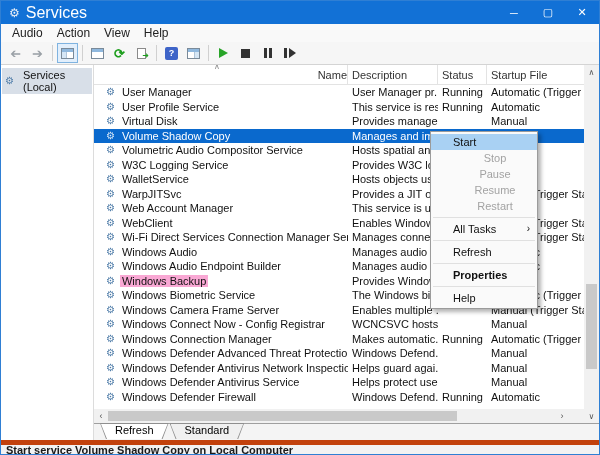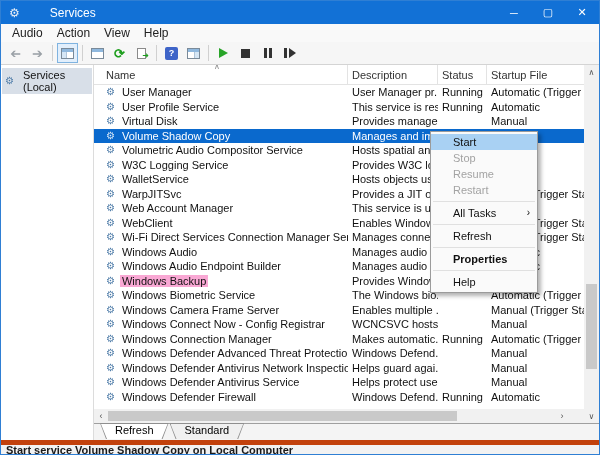--- a/index.html
+++ b/index.html
@@ -2,21 +2,21 @@
 <html><head>
 <meta charset="utf-8">
 <style>
   * { box-sizing: border-box; margin: 0; padding: 0; }
   html,body { width:600px; height:455px; font-family:"Liberation Sans", sans-serif; background:#fff; }
   .window { position:relative; width:600px; height:455px; border:1px solid #2f7fd4; display:flex; flex-direction:column; background:#fff; overflow:hidden; }
 
   
   .titlebar { height:23px; background:#1271d6; display:flex; align-items:center; color:#fff; flex:0 0 auto; }
   .title-icon { margin:0 6px 0 8px; font-size:12px; line-height:1; color:#e8eef6; }
-  .title-text { font-size:12px;margin-left:24px; }
+  .title-text { font-size:16px; }
   .win-controls { margin-left:auto; display:flex; height:100%; }
   .ctrl { width:34px; height:100%; display:flex; align-items:center; justify-content:center; font-size:11px; cursor:default; }
 
   
   .menubar { height:18px; background:#f9f9f9; display:flex; align-items:center; padding-left:4px; flex:0 0 auto; }
   .menu-item { padding:0 7px; font-size:12px; color:#222; }
 
   
   .toolbar { height:23px; background:#f6f6f6; border-bottom:1px solid #d4d4d4; display:flex; align-items:center; padding:0 4px; gap:1px; flex:0 0 auto; }
   .tb-sep { width:1px; height:16px; background:#d0d0d0; margin:0 3px; }
@@ -44,21 +44,21 @@
   .main { flex:1 1 auto; display:flex; min-height:0; background:#fff; }
   .sidebar { width:93px; border-right:1px solid #dcdcdc; padding-top:2px; flex:0 0 auto; }
   .side-item { display:flex; align-items:center; gap:4px; background:#d8dfe8; margin:1px 1px; padding:1px 3px; font-size:11px; color:#111; }
   .side-item .gear { font-size:10px; color:#4d7ba8; line-height:1; }
   .rightpane { flex:1 1 auto; display:flex; flex-direction:column; min-width:0; }
   .content-top { flex:1 1 auto; display:flex; min-height:0; }
   .list-region { flex:1 1 auto; display:flex; flex-direction:column; min-width:0; }
 
   .list-header { display:flex; height:20px; font-size:11px; color:#333; border-bottom:1px solid #e3e3e3; background:#fff; flex:0 0 auto; }
   .hc { border-right:1px solid #e3e3e3; height:100%; display:flex; align-items:center; padding-left:4px; overflow:hidden; white-space:nowrap; }
-  .hc-name { width:254px; padding-left:12px; position:relative; }
+  .hc-name { width:254px; padding-left:12px; position:relative;justify-content:flex-end; }
   .hc-desc { width:90px; } .hc-status { width:49px; } .hc-startup { flex:1; border-right:none; }
   .sort-glyph { position:absolute; left:120px; top:-3px; font-size:8px; color:#888; }
 
   .rows { flex:1 1 auto; overflow:hidden; font-size:11px; color:#111; }
   .row { display:flex; height:14.5px; align-items:center; white-space:nowrap; }
   .cell { overflow:hidden; padding-left:4px; }
   .c-name { width:254px; display:flex; align-items:center; padding-left:12px; flex:0 0 auto; }
   .gear { font-size:10px; color:#4d7ba8; margin-right:5px; line-height:1; }
   .name-text { padding:0 2px; }
   .c-desc { width:90px; flex:0 0 auto; } .c-status { width:49px; flex:0 0 auto; } .c-startup { flex:1 1 auto; }
@@ -86,21 +86,21 @@
   .tab.back-tab .face { background:#f0f0f0; }
   .tab .lbl { position:relative; z-index:1; }
 
   
   .statusbar { height:14px; background:#f2f2f2; border-top:5px solid #c2410c; display:flex; align-items:center; padding-left:5px; font-size:11px; color:#1a1a1a; flex:0 0 auto;font-weight:bold; }
 
   
   .context-menu { position:absolute; left:429px; top:130px; width:108px; background:#fafafa; border:1px solid #9b9b9b; box-shadow:3px 3px 4px rgba(0,0,0,0.3); padding:2px 0; z-index:50; font-size:11px; }
   .mi { height:16px; line-height:16px; padding-left:22px; position:relative; color:#111; white-space:nowrap; }
   .mi.highlighted { background:#a9d1f3; }
-  .mi.disabled { color:#a3a3a3; }
+  .mi.disabled { color:#a3a3a3;text-align:center; }
   .mi.bold { font-weight:bold; }
   .mi .sub { position:absolute; right:7px; top:0; font-size:10px; }
   .msep { height:1px; background:#e0e0e0; margin:3px 2px; }
 </style>
 </head>
 <body>
 
 <div class="window">
 
   <div class="titlebar">
@@ -430,20 +430,21 @@
     </div>
   </div>
 
   <div class="statusbar">
     <span>Start service Volume Shadow Copy on Local Computer</span>
   </div>
 
   <div class="context-menu">
       <div class="mi highlighted">Start</div>
       <div class="mi disabled">Stop</div>
+      <div class="mi disabled">Pause</div>
       <div class="mi disabled">Resume</div>
       <div class="mi disabled">Restart</div>
       <div class="msep"></div>
       <div class="mi">All Tasks<span class="sub">›</span></div>
       <div class="msep"></div>
       <div class="mi">Refresh</div>
       <div class="msep"></div>
       <div class="mi bold">Properties</div>
       <div class="msep"></div>
       <div class="mi">Help</div>

